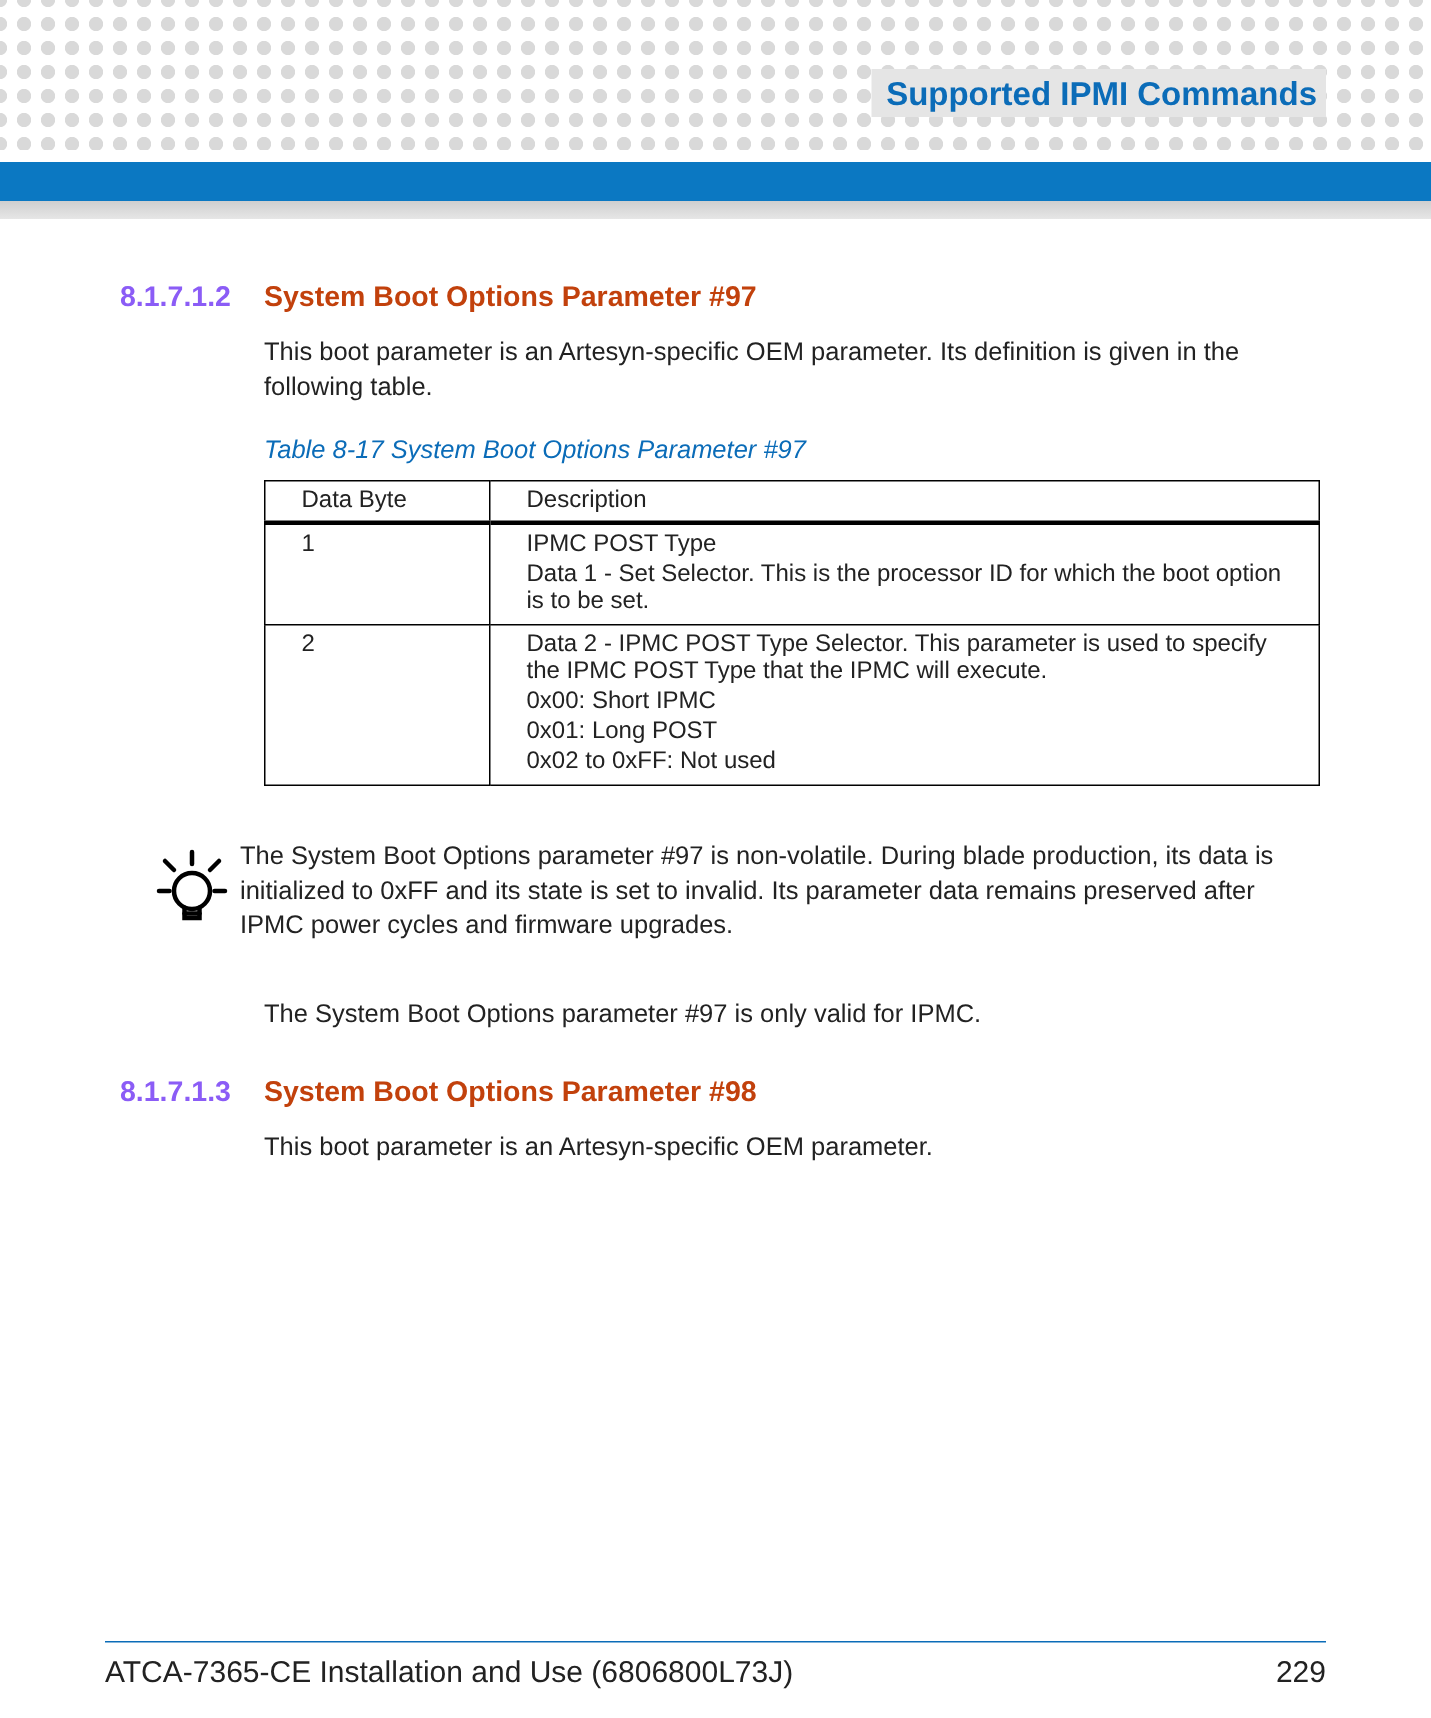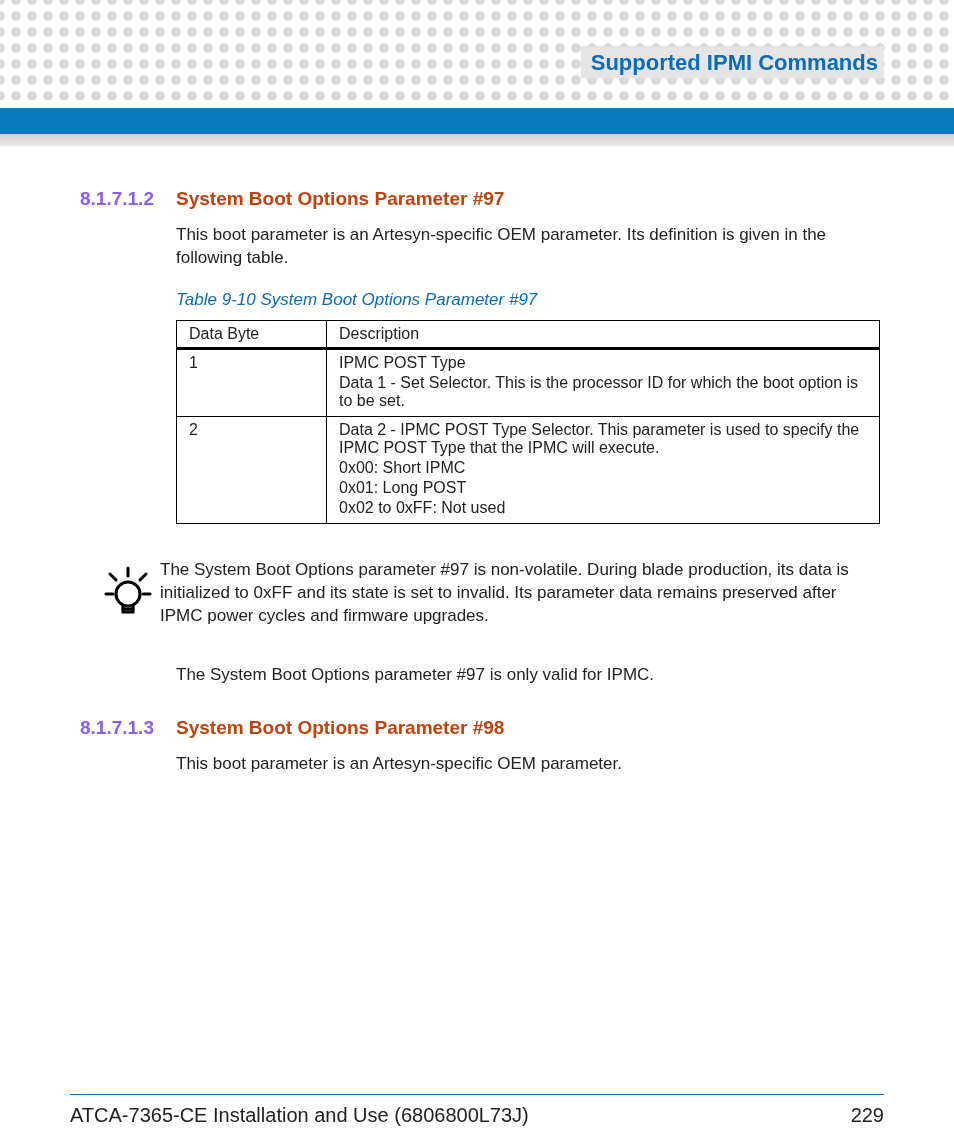--- a/index.html
+++ b/index.html
@@ -89,21 +89,21 @@
   }
   table.data {
     margin-left: 96px;
     border-collapse: collapse;
     width: 704px;
     font-size: 16px;
     margin-bottom: 34px;
   }
   table.data th, table.data td {
     border: 1px solid #000;
-    padding: 4px 12px;
+    padding: 4px 24px;
     text-align: left;
     vertical-align: top;
     margin-top: 25px;
   }
   table.data thead tr { }
   table.data thead th {
     font-weight: 400;
     border-bottom: 3px solid #000;
   }
   table.data td.col1 { width: 150px; }
@@ -151,21 +151,21 @@
 
 <div class="content">
 
   <div class="sec-row">
     <div class="sec-num">8.1.7.1.2</div>
     <div class="sec-title">System Boot Options Parameter #97</div>
   </div>
 
   <div class="body-text">This boot parameter is an Artesyn-specific OEM parameter. Its definition is given in the following table.</div>
 
-  <div class="table-caption">Table 9-10 System Boot Options Parameter #97</div>
+  <div class="table-caption">Table 8-17 System Boot Options Parameter #97</div>
 
   <table class="data">
     <thead>
       <tr>
         <th class="col1">Data Byte</th>
         <th>Description</th>
       </tr>
     </thead>
     <tbody>
       <tr>

